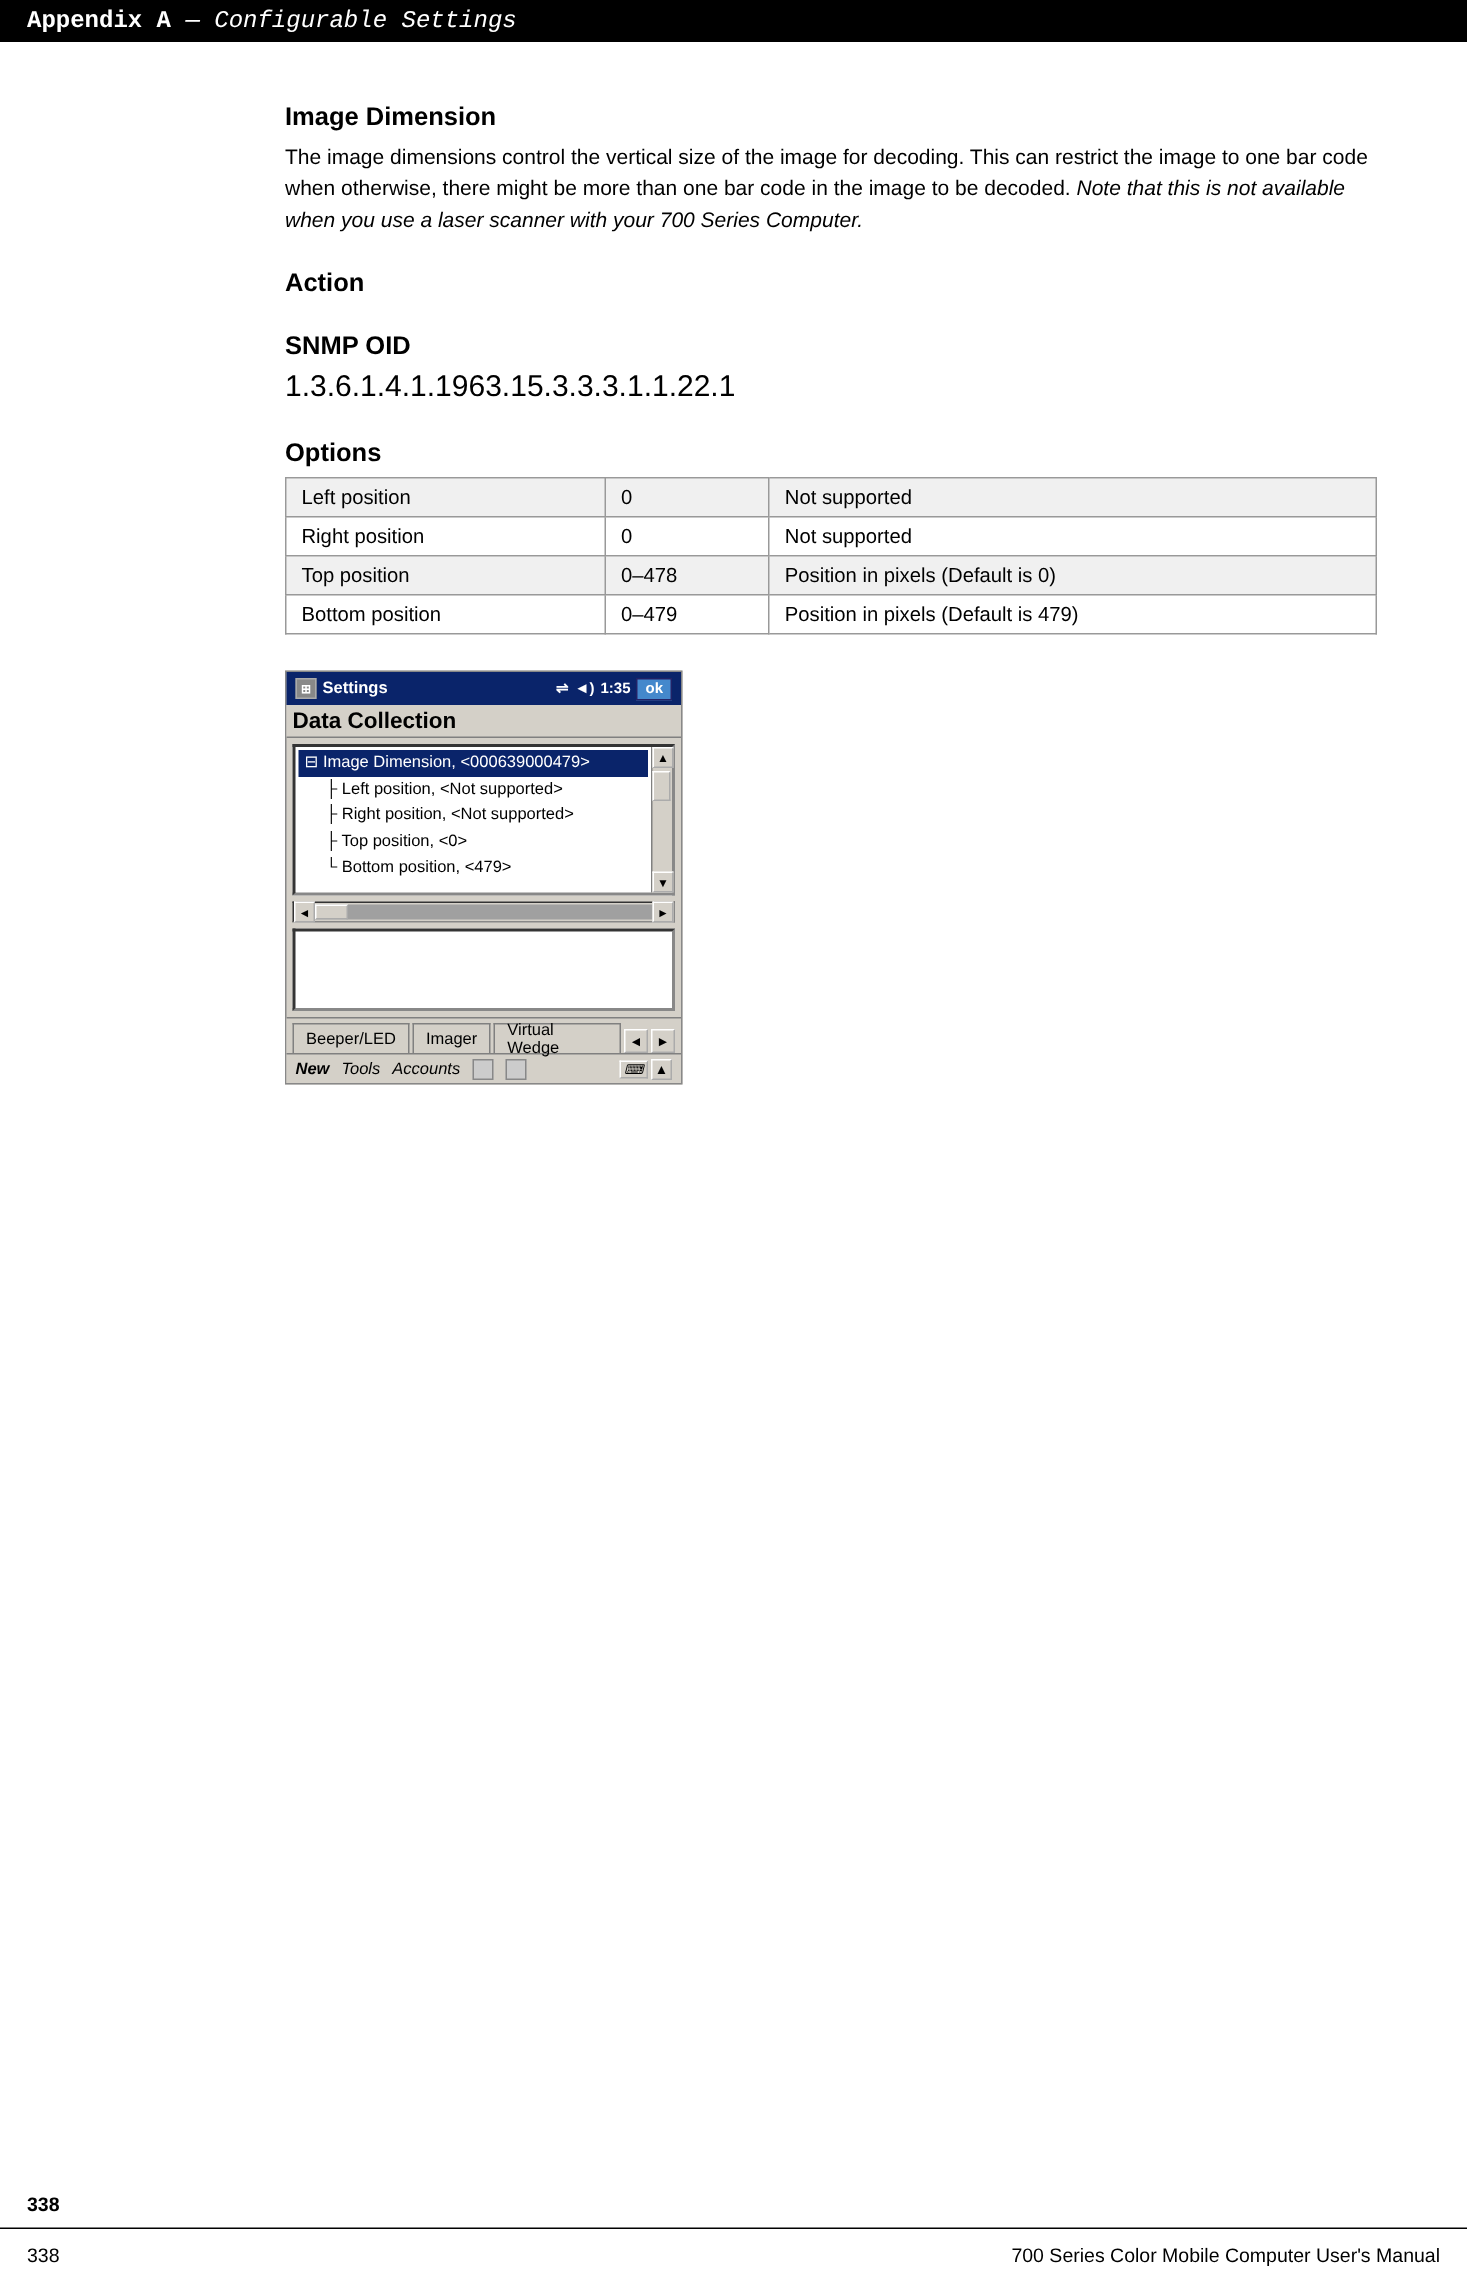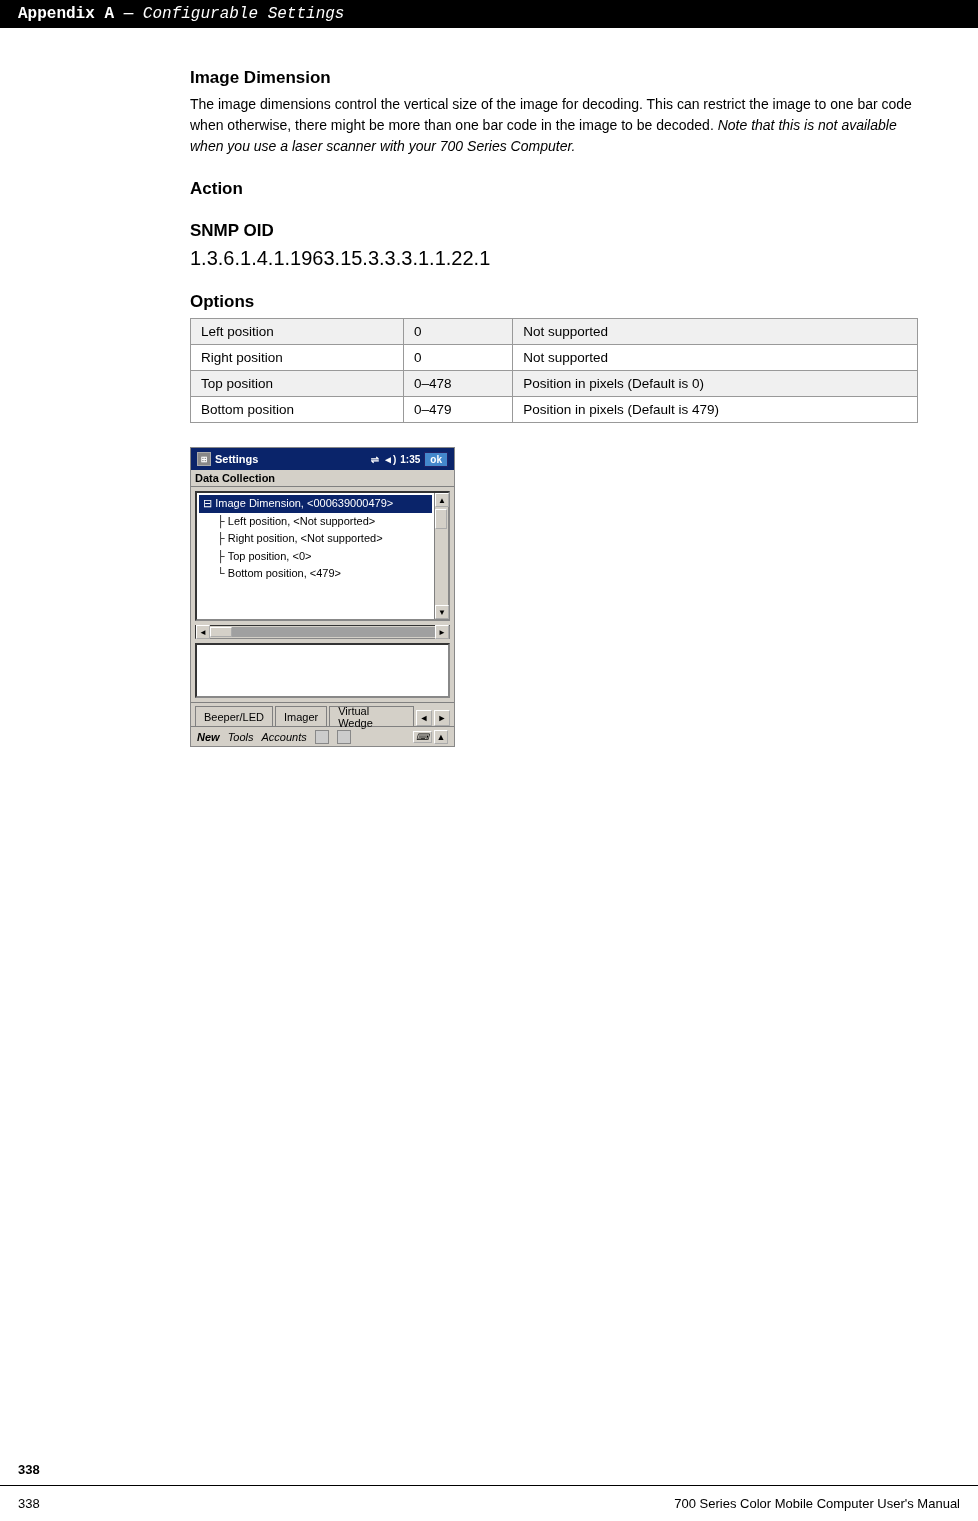--- a/index.html
+++ b/index.html
@@ -166,21 +166,21 @@
       font-size: 10px;
       font-weight: bold;
       cursor: pointer;
     }
 
     
     .win-toolbar {
       background: #d4d0c8;
       border-bottom: 1px solid #808080;
       padding: 2px 4px;
-      font-size: 11px;
+      font-size: 15px;
       font-weight: bold;
     }
     .tree-item {
       font-size: 11px;
       line-height: 1.6;
       padding-left: 4px;
       white-space: nowrap;
     }
     .tree-item.selected {
       background: #0a246a;
@@ -406,21 +406,21 @@
         <span class="win-status-item">◄)</span>
         <span class="win-status-item">1:35</span>
         <button class="win-ok-btn">ok</button>
       </div>
     </div>
 
     <div class="win-toolbar">
       <span>Data Collection</span>
     </div>
 
-    <div style="display:flex; margin:4px; border:2px inset #888; background:#fff; height:130px;justify-content:space-between;">
+    <div style="display:flex; margin:4px; border:2px inset #888; background:#fff; height:101px;justify-content:space-between;">
       <div style="flex:1; overflow:hidden; padding:2px;">
         <div class="tree-item selected">
           ⊟ Image Dimension, &lt;000639000479&gt;
         </div>
         <div class="tree-item tree-item-indent">
           ├ Left position, &lt;Not supported&gt;
         </div>
         <div class="tree-item tree-item-indent">
           ├ Right position, &lt;Not supported&gt;
         </div>

